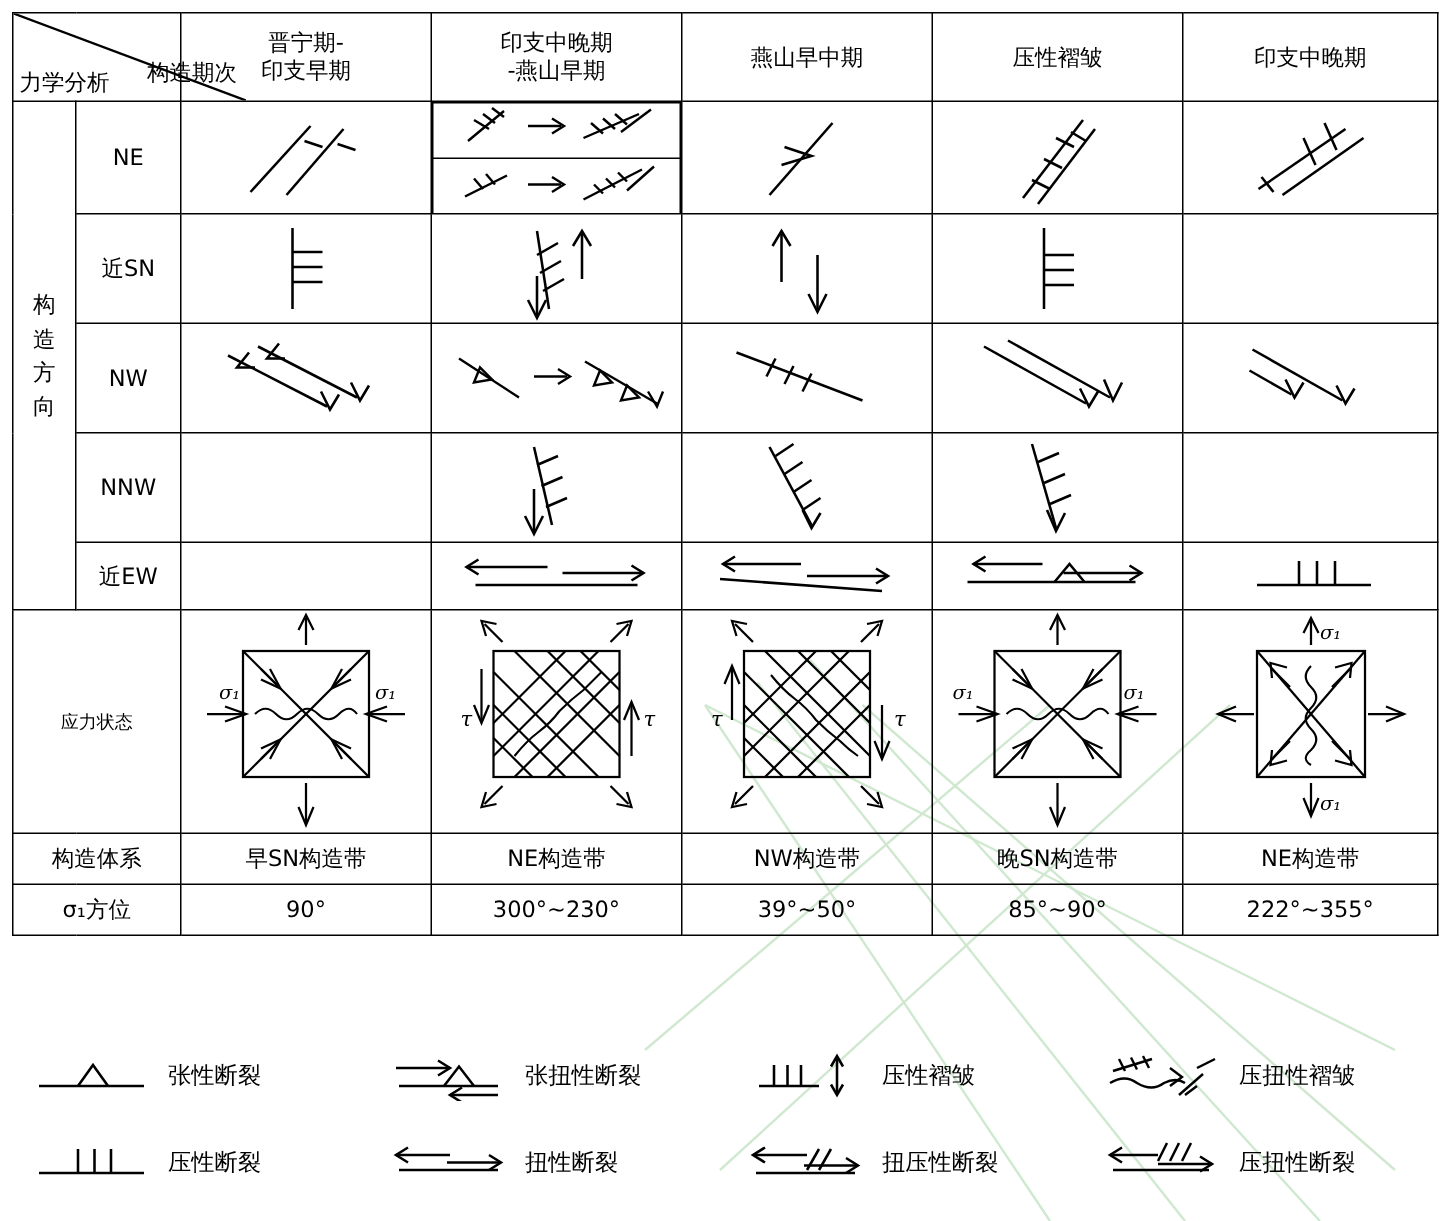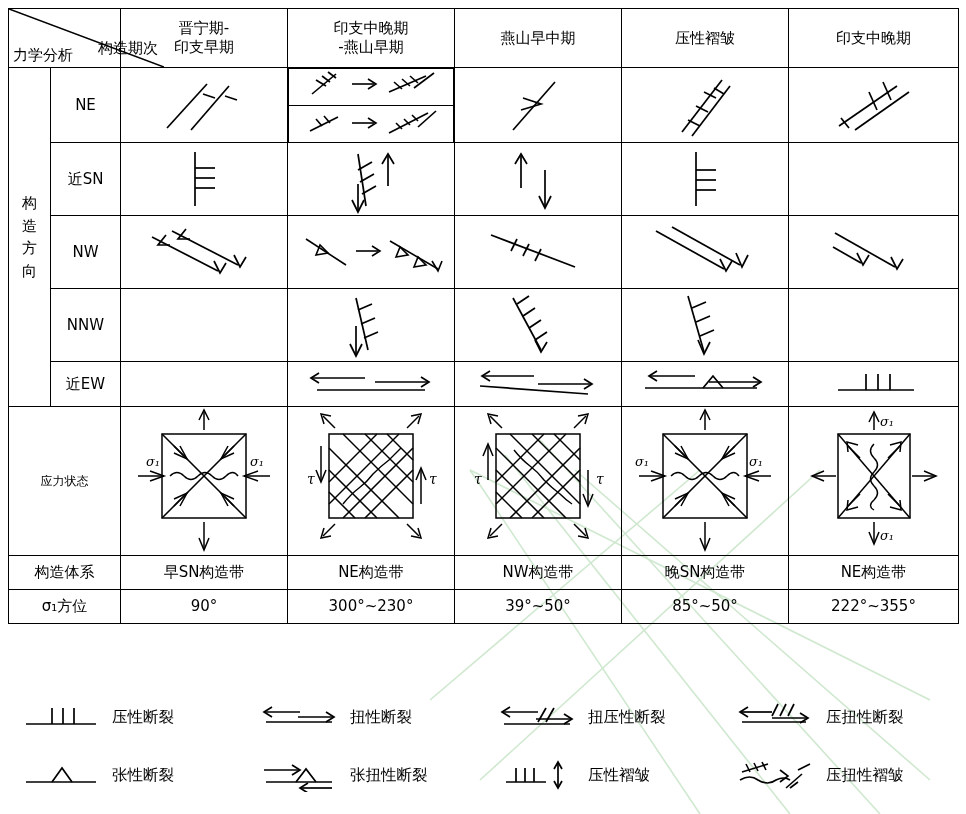--- a/index.html
+++ b/index.html
@@ -679,36 +679,98 @@
       <td>NW构造带</td>
       <td>晚SN构造带</td>
       <td>NE构造带</td>
     </tr>
 
     <tr class="txt-row">
       <td colspan="2">σ₁方位</td>
       <td>90°</td>
       <td>300°~230°</td>
       <td>39°~50°</td>
-      <td>85°~50°</td>
+      <td>85°~90°</td>
       <td>222°~355°</td>
     </tr>
   </tbody>
     </table>
 
   <div class="legend">
     <table class="legend-tbl">
       <colgroup>
         <col style="width:238px">
           <col style="width:238px">
           <col style="width:238px">
           <col style="width:236px">
       </colgroup>
       <tbody>
           <tr>
+        <td>
+          <div class="lg-item">
+            <svg width="86" height="34" viewBox="0 0 86 34">
+              <g stroke="#000" stroke-width="1.7" fill="none">
+                <line x1="8" y1="24" x2="78" y2="24"></line>
+                <path d="M34 24 L44 10 L54 24"></path>
+              </g>
+            </svg>
+            <span class="lg-text">张性断裂</span>
+          </div>
+        </td>
+        <td>
+          <div class="lg-item">
+            <svg width="86" height="34" viewBox="0 0 86 34">
+              <g stroke="#000" stroke-width="1.7" fill="none">
+                <line x1="8" y1="12" x2="44" y2="12"></line>
+                <path d="M36 7 L44 12 L36 17"></path>
+                <line x1="10" y1="24" x2="76" y2="24"></line>
+                <path d="M40 24 L50 11 L60 24"></path>
+                <line x1="76" y1="30" x2="44" y2="30"></line>
+                <path d="M52 25 L44 30 L52 35"></path>
+              </g>
+            </svg>
+            <span class="lg-text">张扭性断裂</span>
+          </div>
+        </td>
+        <td>
+          <div class="lg-item">
+            <svg width="86" height="34" viewBox="0 0 86 34">
+              <g stroke="#000" stroke-width="1.7" fill="none">
+                <line x1="12" y1="24" x2="52" y2="24"></line>
+                <line x1="22" y1="24" x2="22" y2="10"></line>
+                <line x1="31" y1="24" x2="31" y2="10"></line>
+                <line x1="40" y1="24" x2="40" y2="10"></line>
+                <line x1="64" y1="6" x2="64" y2="28"></line>
+                <path d="M60 11 L64 4 L68 11"></path>
+                <path d="M60 23 L64 30 L68 23"></path>
+              </g>
+            </svg>
+            <span class="lg-text">压性褶皱</span>
+          </div>
+        </td>
+        <td>
+          <div class="lg-item">
+            <svg width="86" height="34" viewBox="0 0 86 34">
+              <g stroke="#000" stroke-width="1.6" fill="none">
+                <line x1="10" y1="14" x2="36" y2="6"></line>
+                <line x1="14" y1="6" x2="18" y2="14"></line>
+                <line x1="22" y1="5" x2="26" y2="13"></line>
+                <line x1="30" y1="4" x2="34" y2="12"></line>
+                <path d="M8 22 q10 -6 18 0 q10 6 18 0 q8 -4 14 0"></path>
+                <path d="M48 12 L56 18 L48 24"></path>
+                <line x1="54" y1="30" x2="70" y2="16"></line>
+                <line x1="58" y1="30" x2="66" y2="24"></line>
+                <line x1="66" y1="12" x2="78" y2="6"></line>
+              </g>
+            </svg>
+            <span class="lg-text">压扭性褶皱</span>
+          </div>
+        </td>
+      </tr>
+      <tr>
         <td>
           <div class="lg-item">
             <svg width="86" height="34" viewBox="0 0 86 34">
               <g stroke="#000" stroke-width="1.7" fill="none">
                 <line x1="8" y1="24" x2="78" y2="24"></line>
                 <line x1="34" y1="24" x2="34" y2="8"></line>
                 <line x1="45" y1="24" x2="45" y2="8"></line>
                 <line x1="56" y1="24" x2="56" y2="8"></line>
               </g>
             </svg>
@@ -756,79 +818,17 @@
                 <path d="M68 13 L76 18 L68 23"></path>
                 <line x1="40" y1="16" x2="46" y2="4"></line>
                 <line x1="48" y1="16" x2="54" y2="4"></line>
                 <line x1="56" y1="16" x2="62" y2="4"></line>
               </g>
             </svg>
             <span class="lg-text">压扭性断裂</span>
           </div>
         </td>
       </tr>
-      <tr>
-        <td>
-          <div class="lg-item">
-            <svg width="86" height="34" viewBox="0 0 86 34">
-              <g stroke="#000" stroke-width="1.7" fill="none">
-                <line x1="8" y1="24" x2="78" y2="24"></line>
-                <path d="M34 24 L44 10 L54 24"></path>
-              </g>
-            </svg>
-            <span class="lg-text">张性断裂</span>
-          </div>
-        </td>
-        <td>
-          <div class="lg-item">
-            <svg width="86" height="34" viewBox="0 0 86 34">
-              <g stroke="#000" stroke-width="1.7" fill="none">
-                <line x1="8" y1="12" x2="44" y2="12"></line>
-                <path d="M36 7 L44 12 L36 17"></path>
-                <line x1="10" y1="24" x2="76" y2="24"></line>
-                <path d="M40 24 L50 11 L60 24"></path>
-                <line x1="76" y1="30" x2="44" y2="30"></line>
-                <path d="M52 25 L44 30 L52 35"></path>
-              </g>
-            </svg>
-            <span class="lg-text">张扭性断裂</span>
-          </div>
-        </td>
-        <td>
-          <div class="lg-item">
-            <svg width="86" height="34" viewBox="0 0 86 34">
-              <g stroke="#000" stroke-width="1.7" fill="none">
-                <line x1="12" y1="24" x2="52" y2="24"></line>
-                <line x1="22" y1="24" x2="22" y2="10"></line>
-                <line x1="31" y1="24" x2="31" y2="10"></line>
-                <line x1="40" y1="24" x2="40" y2="10"></line>
-                <line x1="64" y1="6" x2="64" y2="28"></line>
-                <path d="M60 11 L64 4 L68 11"></path>
-                <path d="M60 23 L64 30 L68 23"></path>
-              </g>
-            </svg>
-            <span class="lg-text">压性褶皱</span>
-          </div>
-        </td>
-        <td>
-          <div class="lg-item">
-            <svg width="86" height="34" viewBox="0 0 86 34">
-              <g stroke="#000" stroke-width="1.6" fill="none">
-                <line x1="10" y1="14" x2="36" y2="6"></line>
-                <line x1="14" y1="6" x2="18" y2="14"></line>
-                <line x1="22" y1="5" x2="26" y2="13"></line>
-                <line x1="30" y1="4" x2="34" y2="12"></line>
-                <path d="M8 22 q10 -6 18 0 q10 6 18 0 q8 -4 14 0"></path>
-                <path d="M48 12 L56 18 L48 24"></path>
-                <line x1="54" y1="30" x2="70" y2="16"></line>
-                <line x1="58" y1="30" x2="66" y2="24"></line>
-                <line x1="66" y1="12" x2="78" y2="6"></line>
-              </g>
-            </svg>
-            <span class="lg-text">压扭性褶皱</span>
-          </div>
-        </td>
-      </tr>
     </tbody>
       </table>
   </div>
 
 </div>
 
 </body></html>

